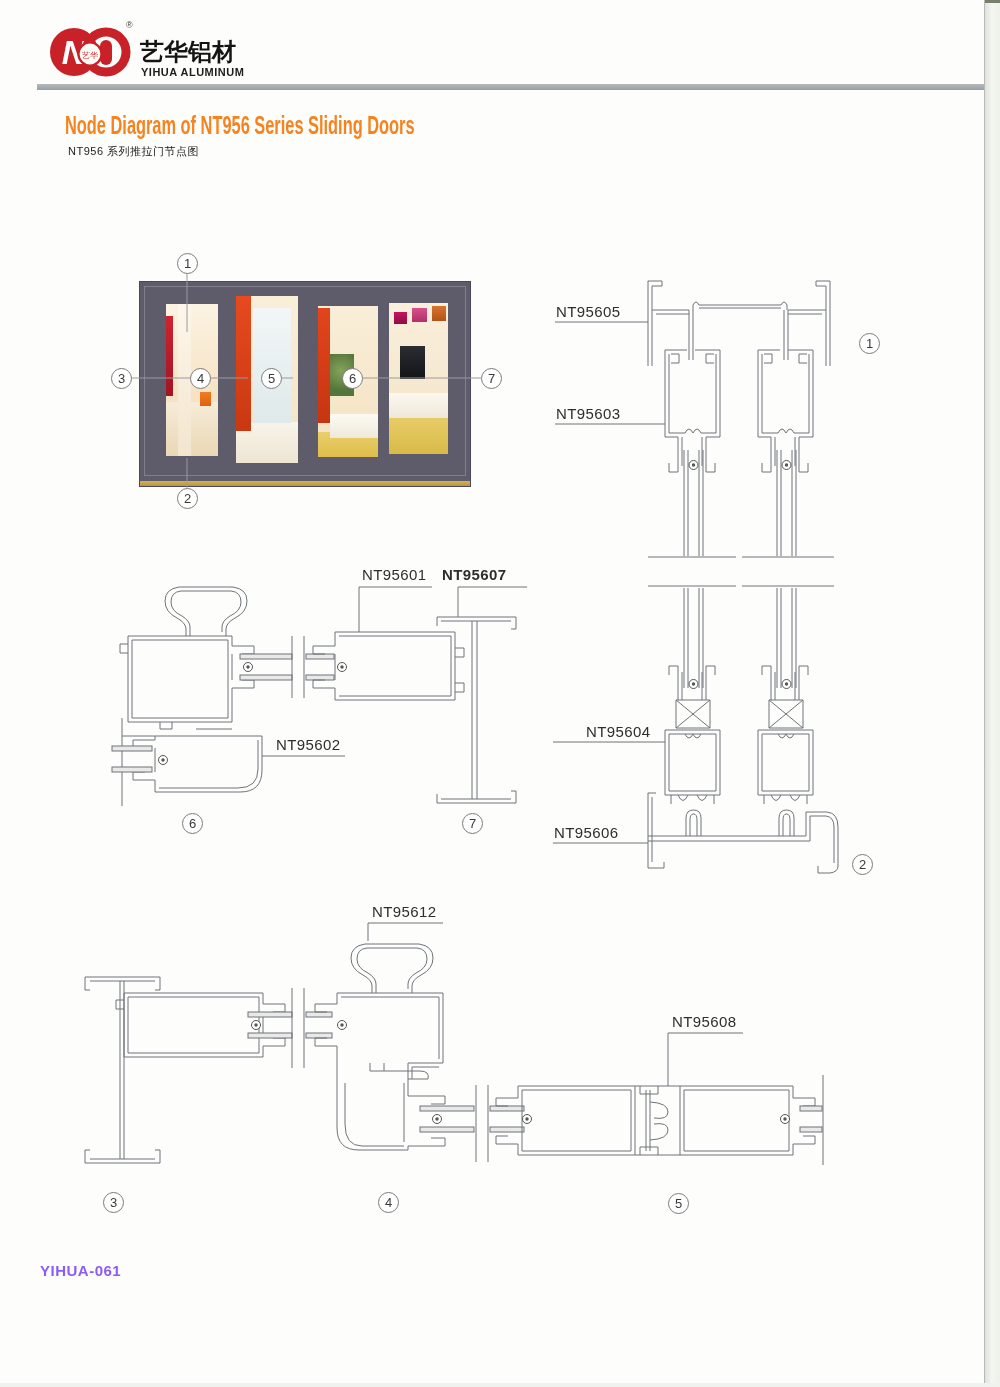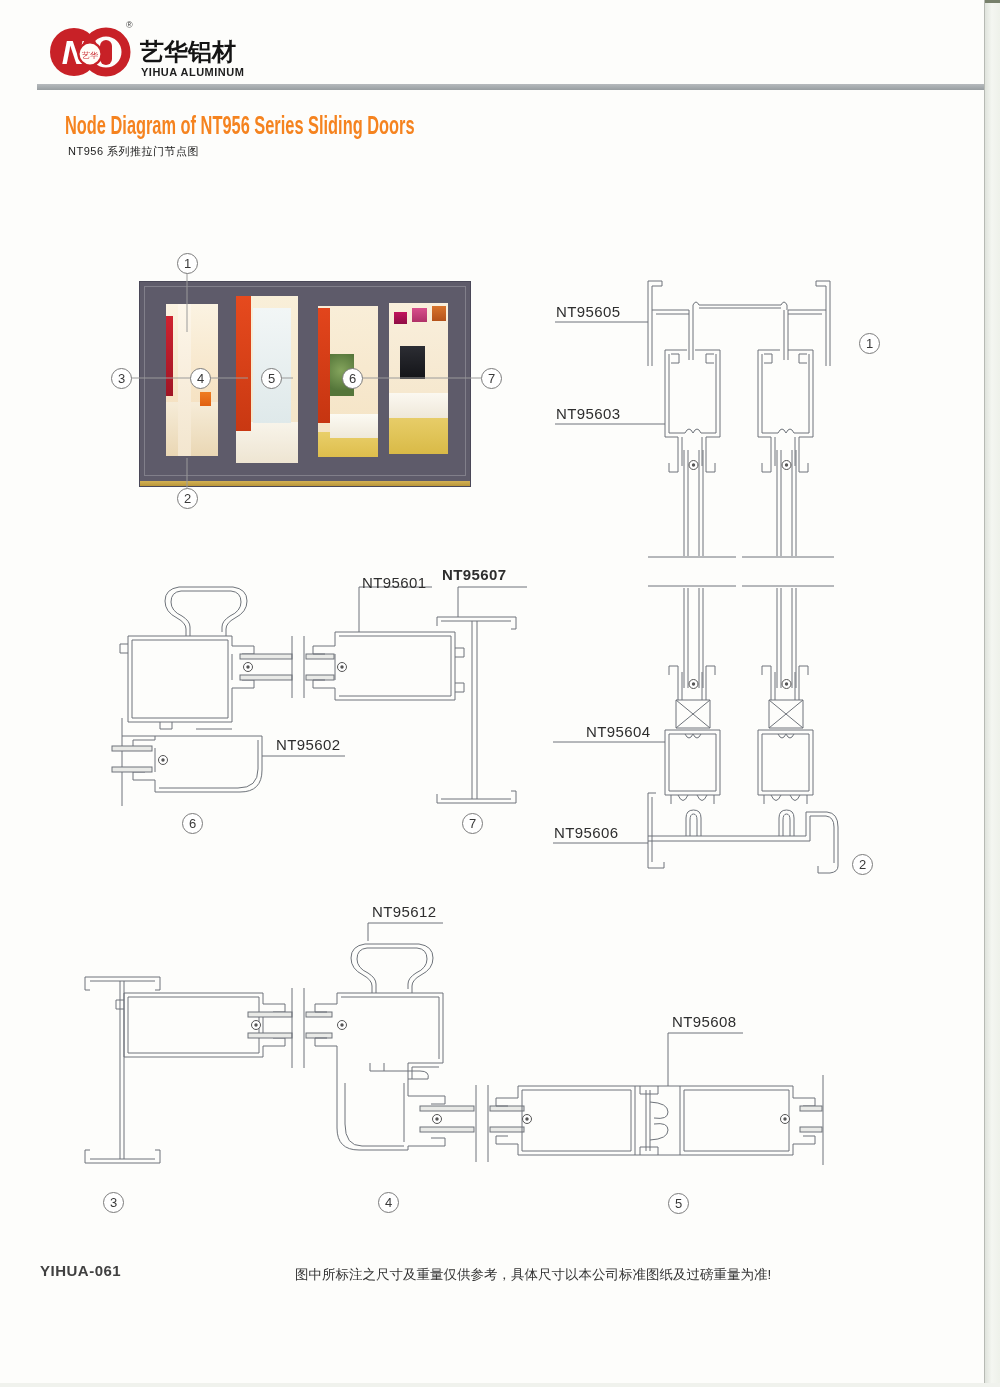--- a/index.html
+++ b/index.html
@@ -51,21 +51,21 @@
   .cad path,.cad line{stroke:#6e737a;fill:none;stroke-width:1;}
   .cad .glass{fill:#e9eae7;stroke:#6e737a;}
   .cad .callout{stroke:#9a9a9a;}
   
   .lbl{position:absolute;font-size:15px;color:#2e2e2e;letter-spacing:.4px;white-space:nowrap;}
   .circ{position:absolute;width:19px;height:19px;border-radius:50%;border:1px solid #7b7b7b;
         background:#fff;color:#3a3a3a;font-size:13px;line-height:19px;text-align:center;
         box-sizing:content-box;}
   
   .foot-code{position:absolute;left:40px;top:1262px;font-size:15px;font-weight:bold;
-             color:#404040;letter-spacing:.5px;}
+             color:#8b5cf6;letter-spacing:.5px;}
   .foot-note{position:absolute;left:295px;top:1266px;font-size:13.5px;color:#333;}
   
   .scan-right{position:absolute;right:0;top:0;width:15px;height:100%;
               background:linear-gradient(90deg,#dfe3dc,#f4f6f1 45%,#eef1ea);
               border-left:1px solid #b7bab4;}
   .scan-right-top{position:absolute;right:0;top:0;width:15px;height:3px;background:#77806b;}
   .scan-bottom{position:absolute;left:0;bottom:0;width:100%;height:4px;background:#f0f2ed;}
 </style>
 </head>
 <body>
@@ -287,21 +287,21 @@
         <path d="M823,1075 V1165"></path>
       </g>
       <path d="M368,923 H443 M368,923 V941 M668,1033 H743 M668,1033 V1086"></path>
     </g>
   </svg>
 
   <div class="lbl" style="left:556px;top:303px;text-align:right;">NT95605</div>
   <div class="lbl" style="left:556px;top:405px;">NT95603</div>
   <div class="lbl" style="left:554px;top:723px;margin-left:32px;">NT95604</div>
   <div class="lbl" style="left:554px;top:824px;">NT95606</div>
-  <div class="lbl" style="left:362px;top:566px;margin-top:8px;">NT95601</div>
+  <div class="lbl" style="left:362px;top:566px;">NT95601</div>
   <div class="lbl" style="left:442px;top:566px;font-weight:bold;">NT95607</div>
   <div class="lbl" style="left:276px;top:736px;">NT95602</div>
   <div class="lbl" style="left:372px;top:903px;">NT95612</div>
   <div class="lbl" style="left:672px;top:1013px;text-align:center;">NT95608</div>
 
   <div class="circ" style="left:177px;top:253px;">1</div>
   <div class="circ" style="left:177px;top:488px;">2</div>
   <div class="circ" style="left:111px;top:368px;">3</div>
   <div class="circ" style="left:190px;top:368px;">4</div>
   <div class="circ" style="left:261px;top:368px;">5</div>
@@ -310,18 +310,17 @@
 
   <div class="circ" style="left:859px;top:333px;">1</div>
   <div class="circ" style="left:852px;top:854px;">2</div>
   <div class="circ" style="left:182px;top:813px;">6</div>
   <div class="circ" style="left:462px;top:813px;">7</div>
   <div class="circ" style="left:103px;top:1192px;">3</div>
   <div class="circ" style="left:378px;top:1192px;">4</div>
   <div class="circ" style="left:668px;top:1193px;">5</div>
 
   <div class="foot-code">YIHUA-061</div>
-  <div class="foot-note">图中所标注之尺寸及重量仅供参考，具体尺寸以本公司标准图纸及过磅重量为准!</div>
 
   <div class="scan-right"></div>
   <div class="scan-right-top"></div>
   <div class="scan-bottom"></div>
 </div>
 
 </body></html>

